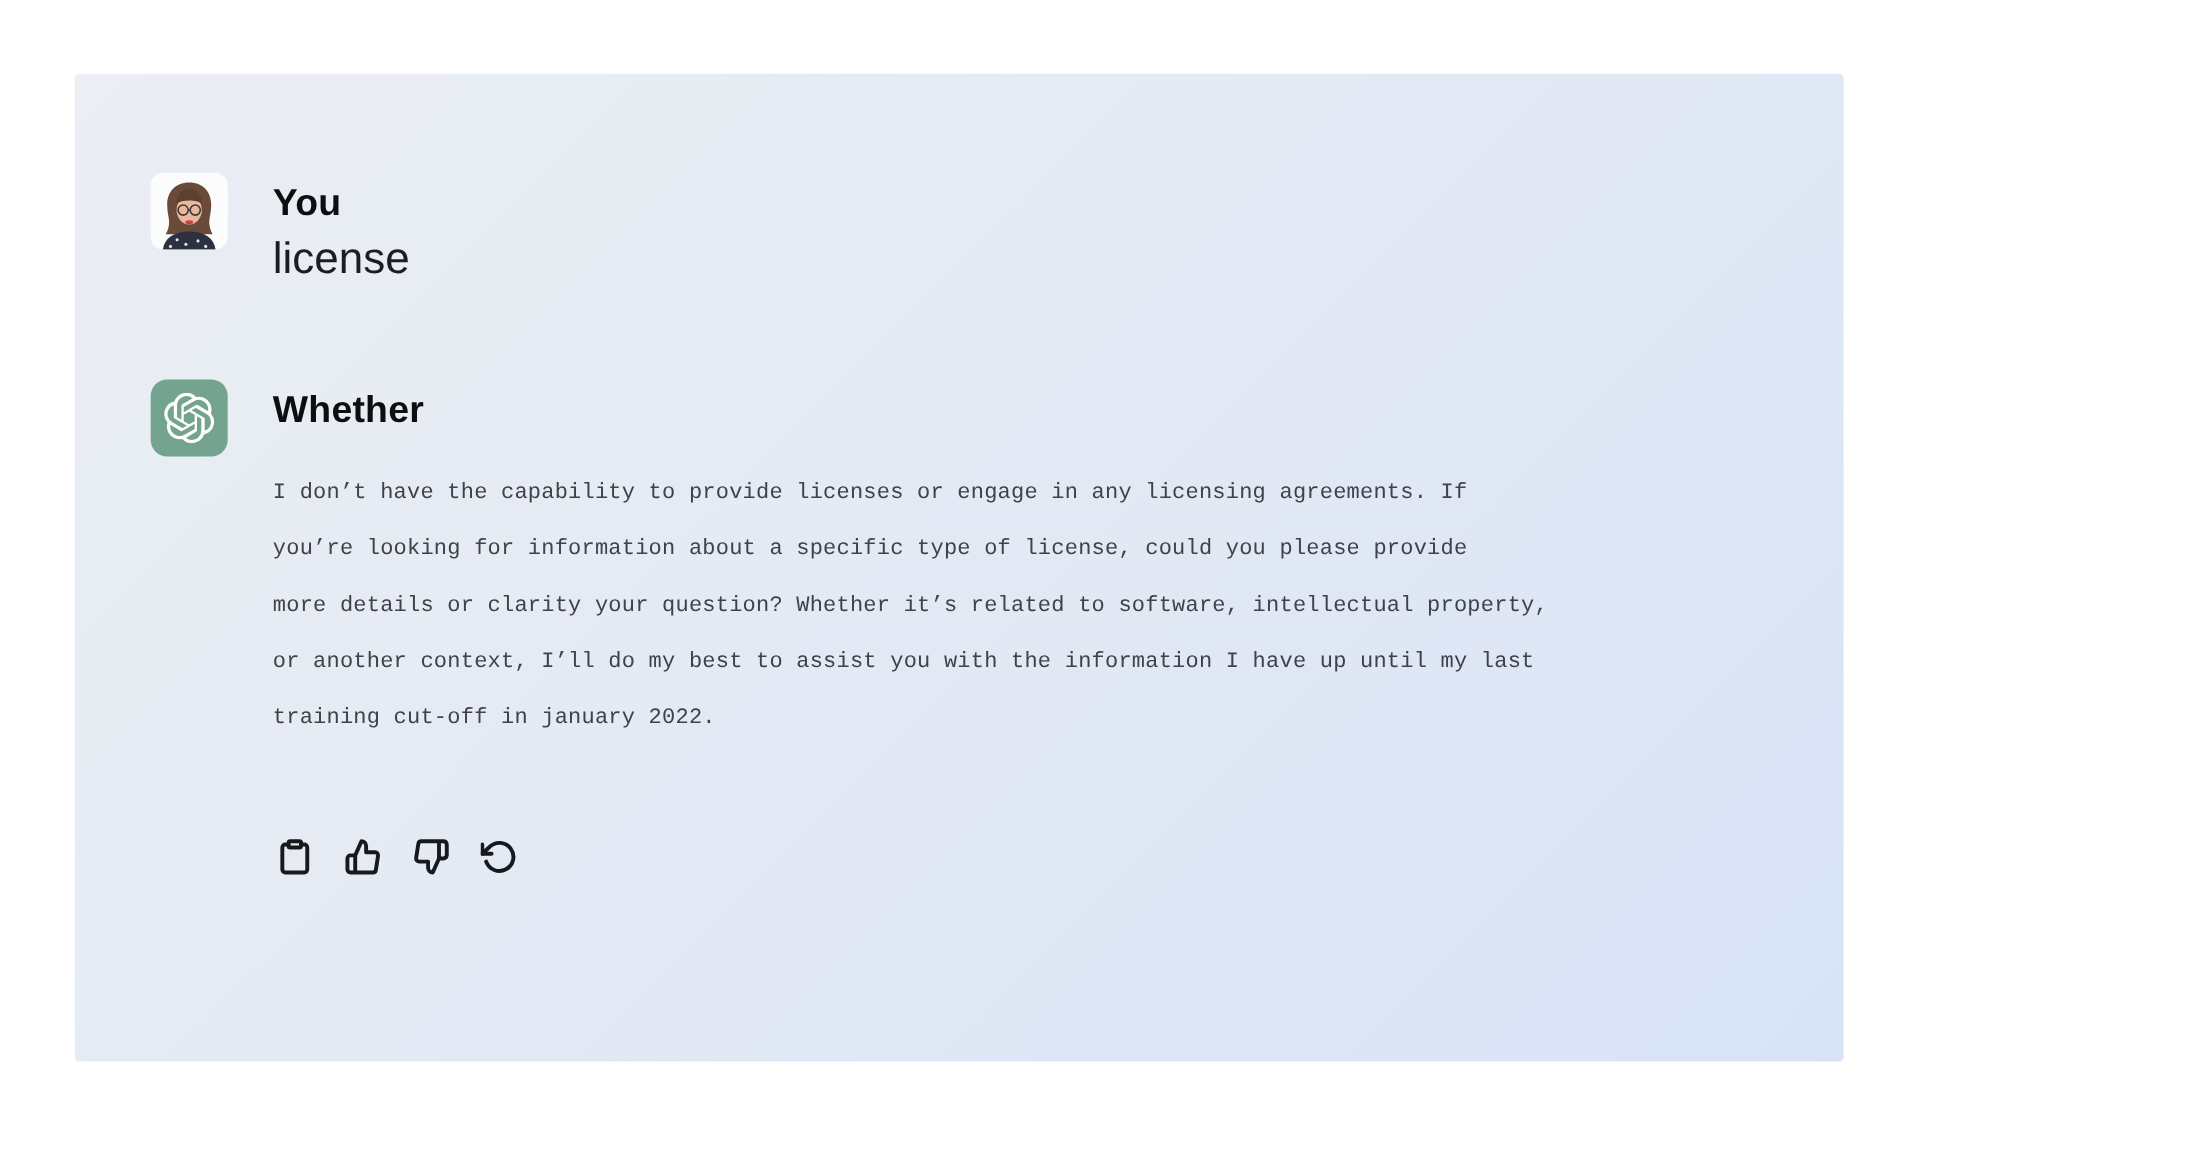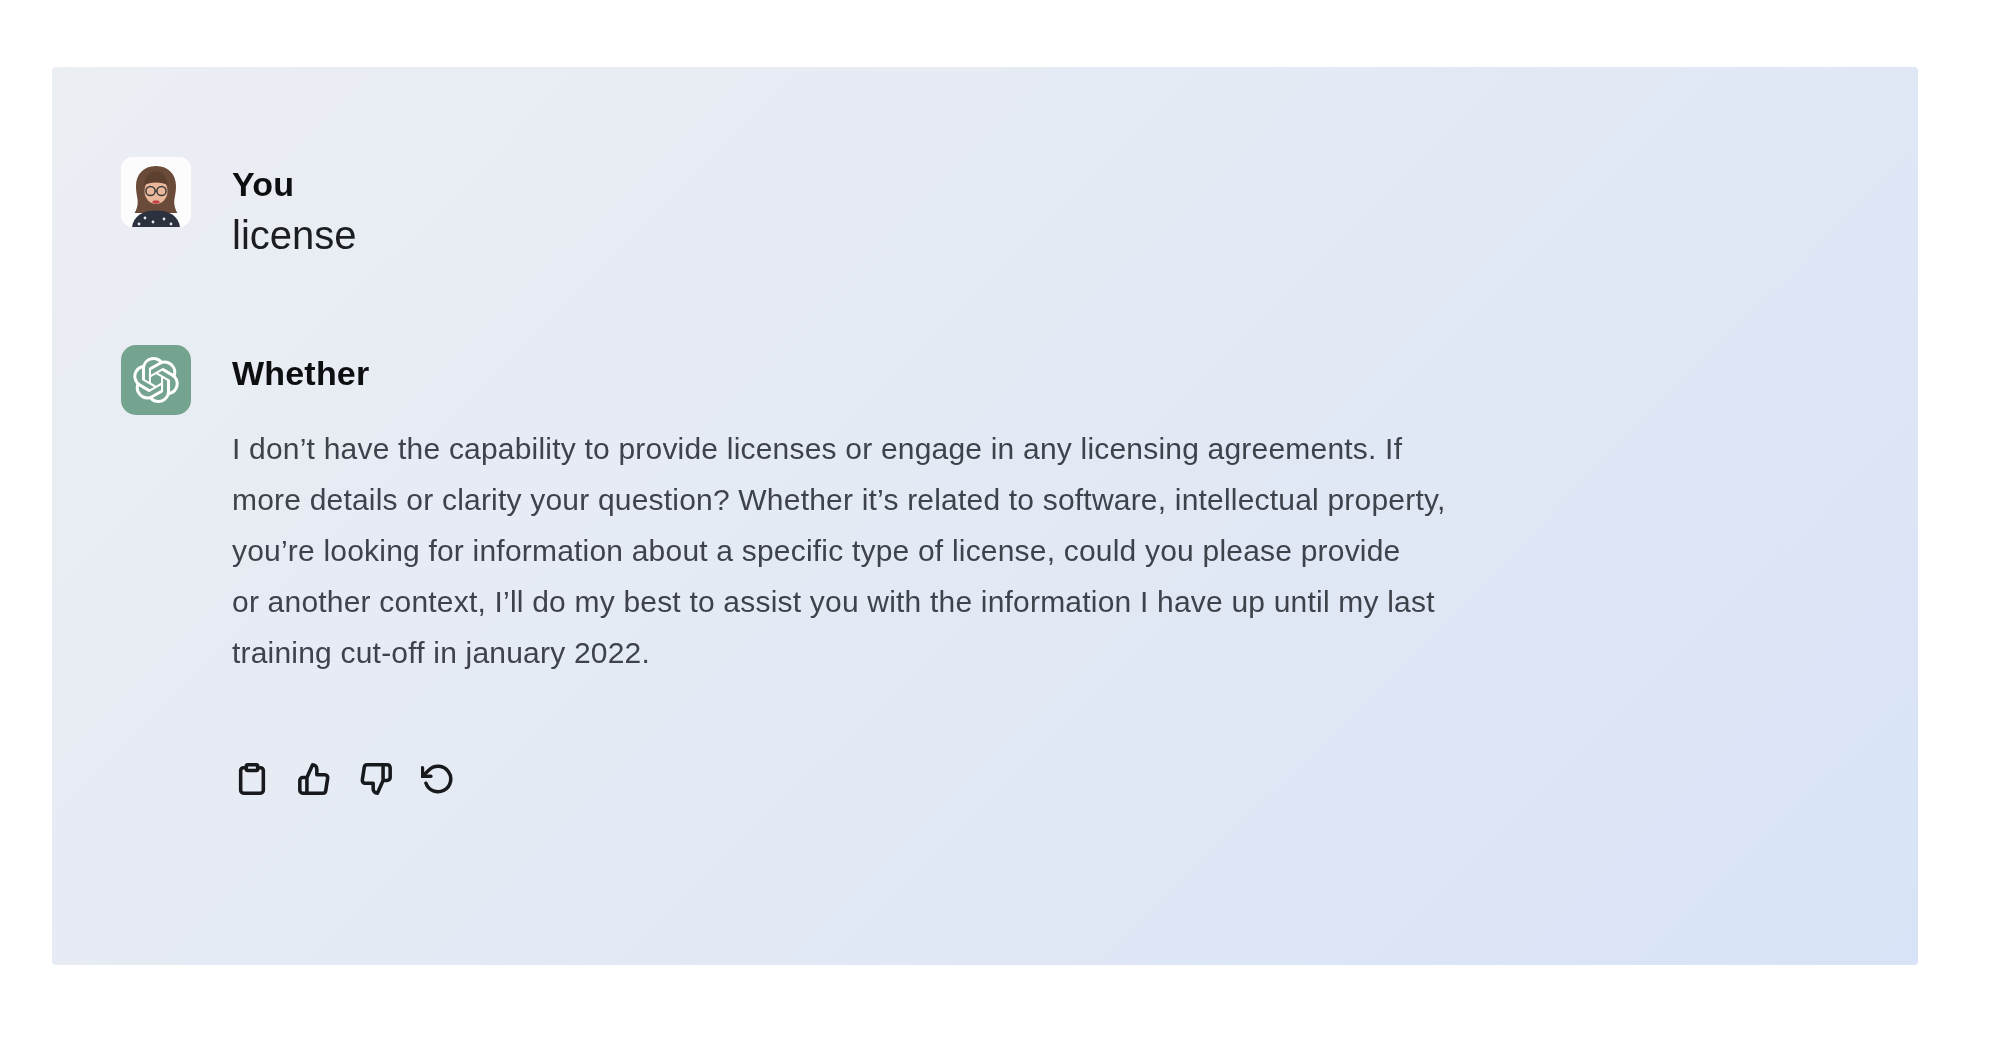--- a/index.html
+++ b/index.html
@@ -15,22 +15,22 @@
   *{box-sizing:border-box;margin:0;padding:0;}
   html,body{width:2000px;height:1047px;}
   body{
     background:var(--page-bg);
     font-family:"Liberation Sans", sans-serif;
     position:relative;
     overflow:hidden;
   }
   .chat-card{
     position:absolute;
-    left:52px; top:67px;
-    width:1866px; height:898px;
+    left:68px; top:67px;
+    width:1608px; height:898px;
     background:linear-gradient(135deg,
       var(--card-gradient-start) 0%,
       var(--card-gradient-mid) 45%,
       var(--card-gradient-end) 100%);
     border-radius:4px;
   }
   .avatar{
     position:absolute;
     left:69px; top:90px;
     width:70px; height:70px;
@@ -62,24 +62,25 @@
     border-radius:15px;
     background:var(--assistant-brand);
     display:flex;align-items:center;justify-content:center;
   }
   .assistant-logo svg{width:46px;height:46px;display:block;}
   .author.assistant{top:287px;}
   .assistant-message{
     position:absolute;
     left:180px; top:356px;
     width:1580px;
-    font-size:30px;
+    font-size:20px;
     line-height:51px;
     color:var(--body-text);
     letter-spacing:.2px;
+    font-family:Liberation Mono, monospace;
   }
   .actions{
     position:absolute;
     left:182px; top:692px;
     display:flex;
     gap:26px;
   }
   .action-btn{
     width:36px;height:40px;
     background:transparent;
@@ -126,22 +127,22 @@
 
   <div class="assistant-logo">
     <svg viewBox="0 0 24 24" aria-hidden="true">
       <path fill="#ffffff" d="M22.2819 9.8211a5.9847 5.9847 0 0 0-.5157-4.9108 6.0462 6.0462 0 0 0-6.5098-2.9A6.0651 6.0651 0 0 0 4.9807 4.1818a5.9847 5.9847 0 0 0-3.9977 2.9 6.0462 6.0462 0 0 0 .7427 7.0966 5.98 5.98 0 0 0 .511 4.9107 6.051 6.051 0 0 0 6.5146 2.9001A5.9847 5.9847 0 0 0 13.2599 24a6.0557 6.0557 0 0 0 5.7718-4.2058 5.9894 5.9894 0 0 0 3.9977-2.9001 6.0557 6.0557 0 0 0-.7475-7.073zM13.2599 22.4301a4.4755 4.4755 0 0 1-2.8764-1.0408l.1419-.0804 4.7783-2.7582a.7948.7948 0 0 0 .3927-.6813v-6.7369l2.02 1.1686a.071.071 0 0 1 .038.052v5.5826a4.504 4.504 0 0 1-4.4945 4.4944zm-9.6607-4.1254a4.4708 4.4708 0 0 1-.5346-3.0137l.142.0852 4.783 2.7582a.7712.7712 0 0 0 .7806 0l5.8428-3.3685v2.3324a.0804.0804 0 0 1-.0332.0615L9.74 19.9502a4.4992 4.4992 0 0 1-6.1408-1.6455zM2.3408 7.8956a4.485 4.485 0 0 1 2.3655-1.9728V11.6a.7664.7664 0 0 0 .3879.6765l5.8144 3.3543-2.0201 1.1685a.0757.0757 0 0 1-.071 0l-4.8303-2.7865a4.504 4.504 0 0 1-1.6464-6.1472zm16.5963 3.8558L13.1038 8.364 15.1192 7.2a.0757.0757 0 0 1 .071 0l4.8303 2.7913a4.4944 4.4944 0 0 1-.6765 8.1042v-5.6772a.79.79 0 0 0-.4069-.6669zm2.0107-3.0231l-.142-.0852-4.7735-2.7818a.7759.7759 0 0 0-.7854 0L9.409 9.2297V6.8974a.0662.0662 0 0 1 .0284-.0615l4.8303-2.7866a4.4992 4.4992 0 0 1 6.6802 4.66zM8.3065 12.863l-2.02-1.1638a.0804.0804 0 0 1-.038-.0567V6.0742a4.4992 4.4992 0 0 1 7.3757-3.4537l-.142.0805L8.704 5.459a.7948.7948 0 0 0-.3927.6813zm1.0976-2.3654l2.602-1.4998 2.6069 1.4998v2.9994l-2.5974 1.4997-2.6067-1.4997z"></path>
     </svg>
   </div>
   <div class="author assistant">Whether</div>
 
   <div class="assistant-message">
     <div>I don’t have the capability to provide licenses or engage in any licensing agreements. If</div>
+    <div>you’re looking for information about a specific type of license, could you please provide</div>
     <div>more details or clarity your question? Whether it’s related to software, intellectual property,</div>
-    <div>you’re looking for information about a specific type of license, could you please provide</div>
     <div>or another context, I’ll do my best to assist you with the information I have up until my last</div>
     <div>training cut-off in january 2022.</div>
   </div>
 
   <div class="actions">
     <button class="action-btn" title="">
       <svg viewBox="0 0 24 24">
         <path d="M16 4h2a2 2 0 0 1 2 2v14a2 2 0 0 1-2 2H6a2 2 0 0 1-2-2V6a2 2 0 0 1 2-2h2"></path>
         <rect x="8" y="2" width="8" height="4" rx="1"></rect>
       </svg>

